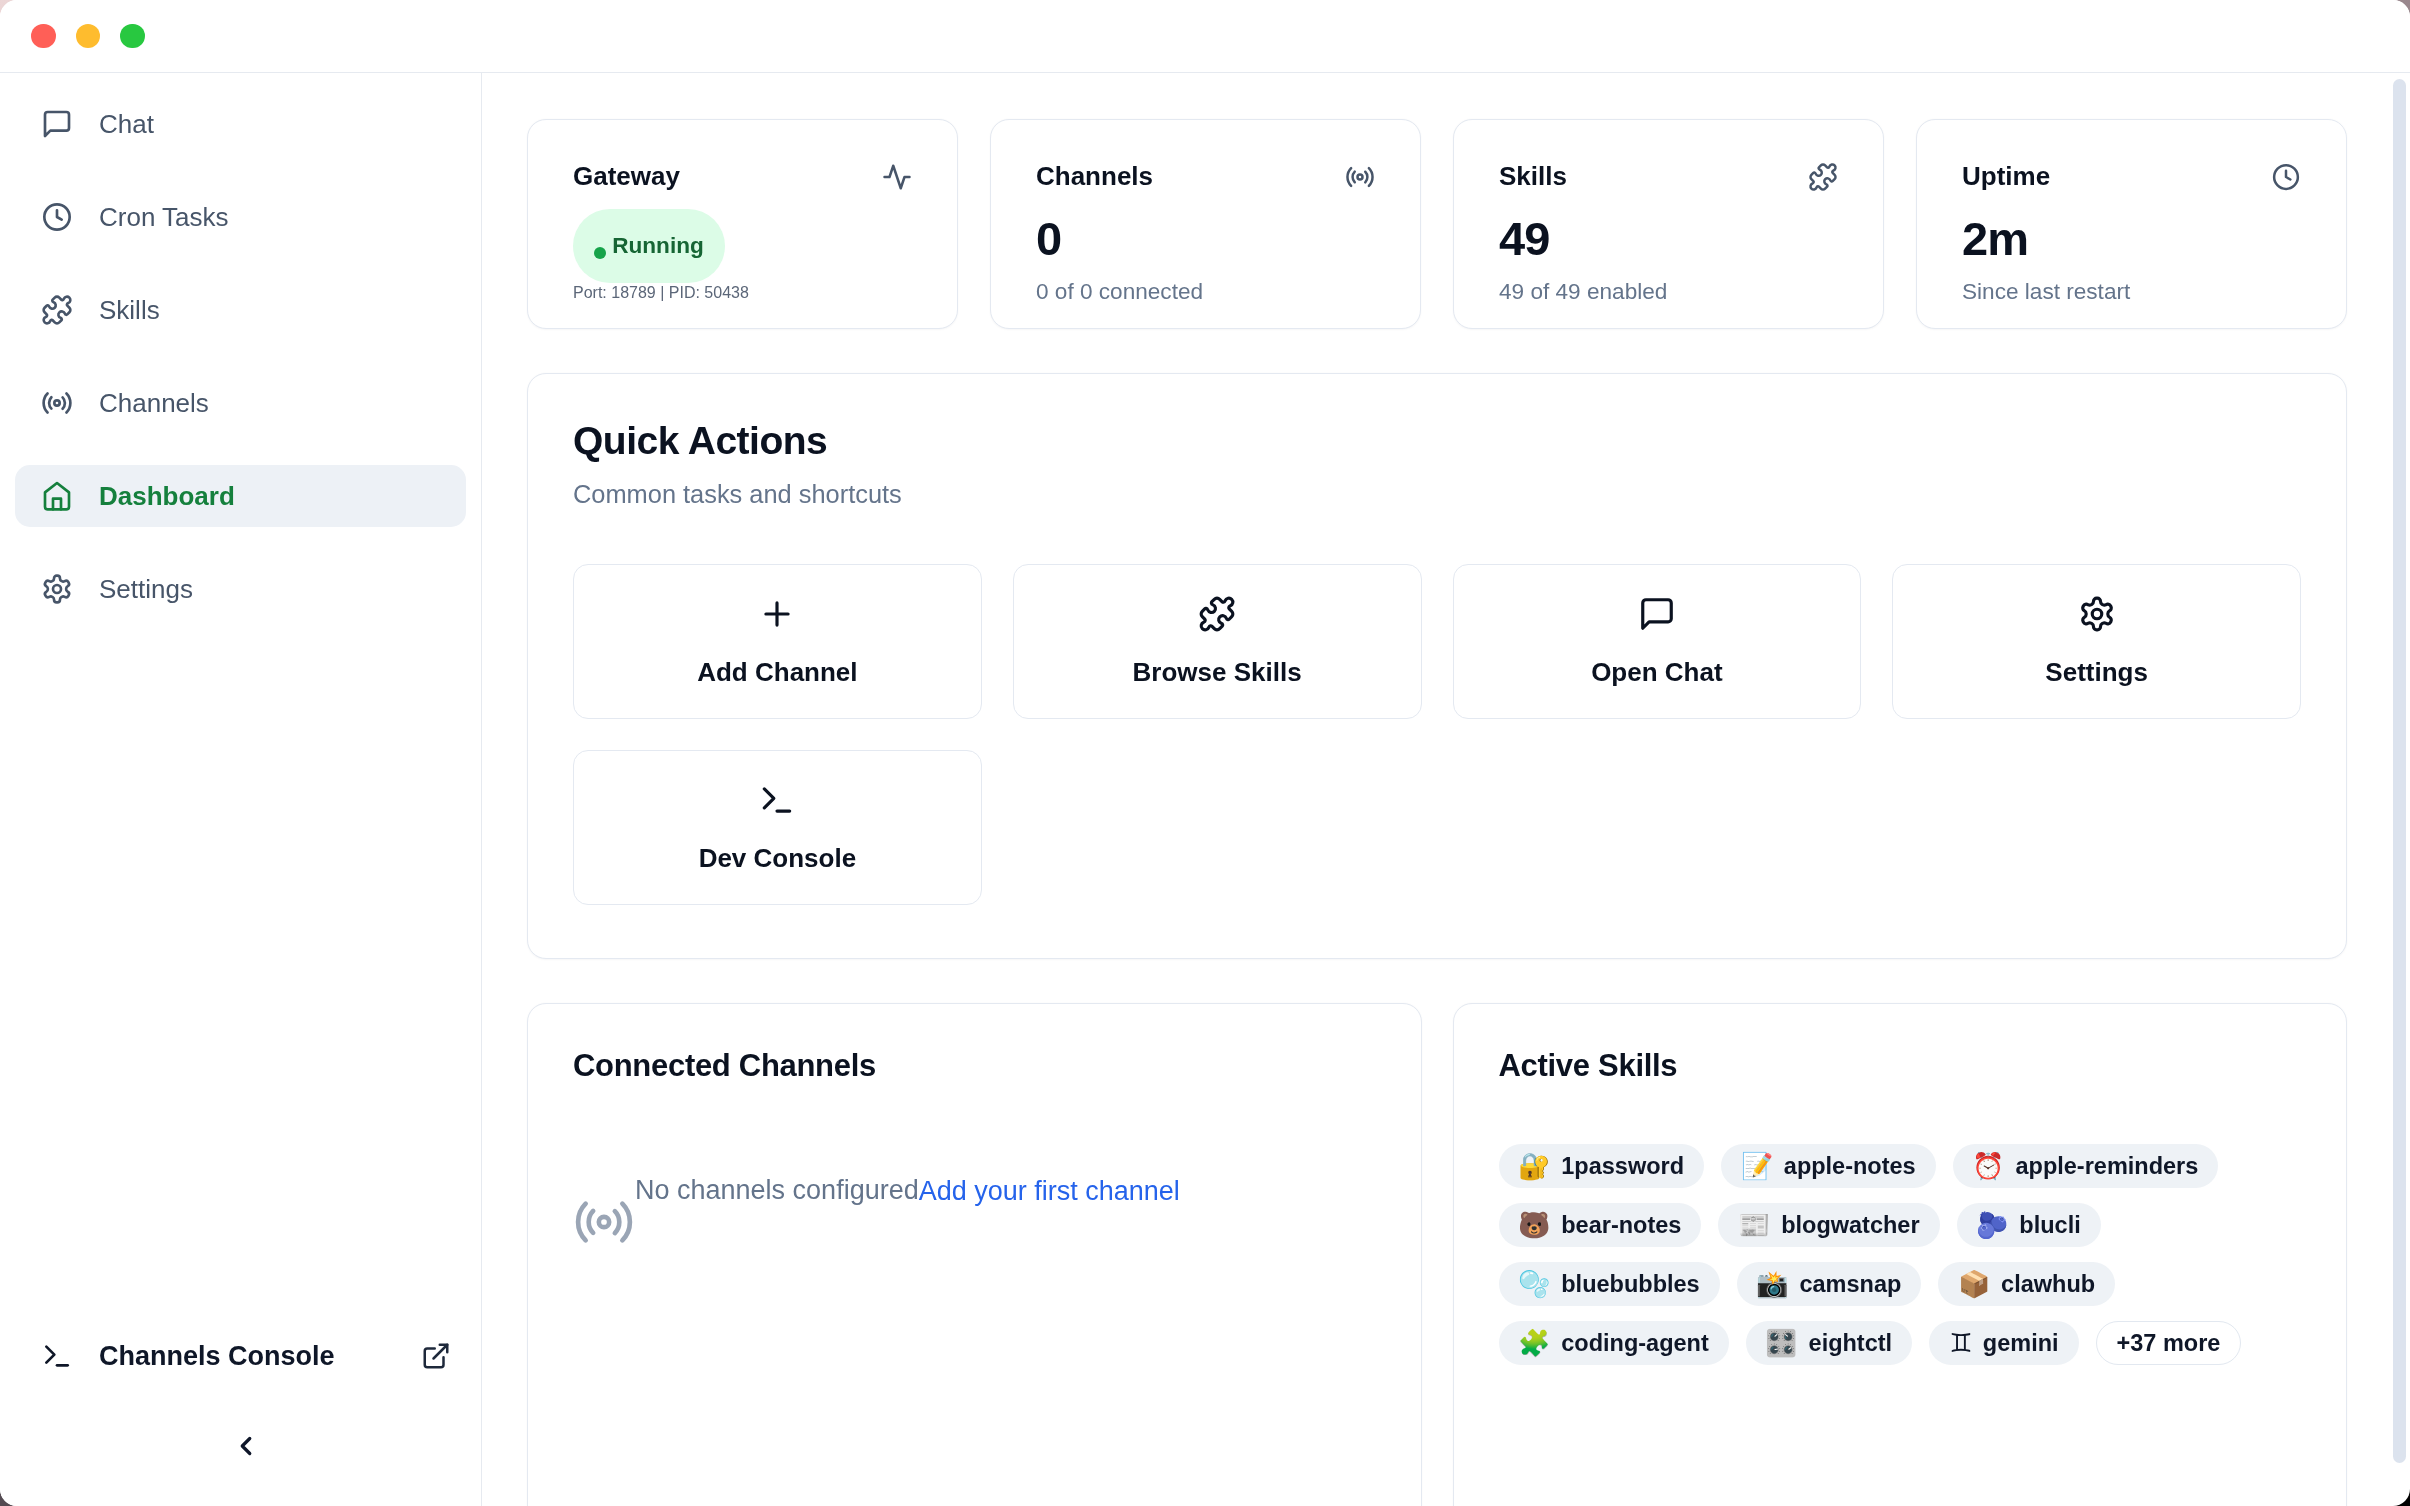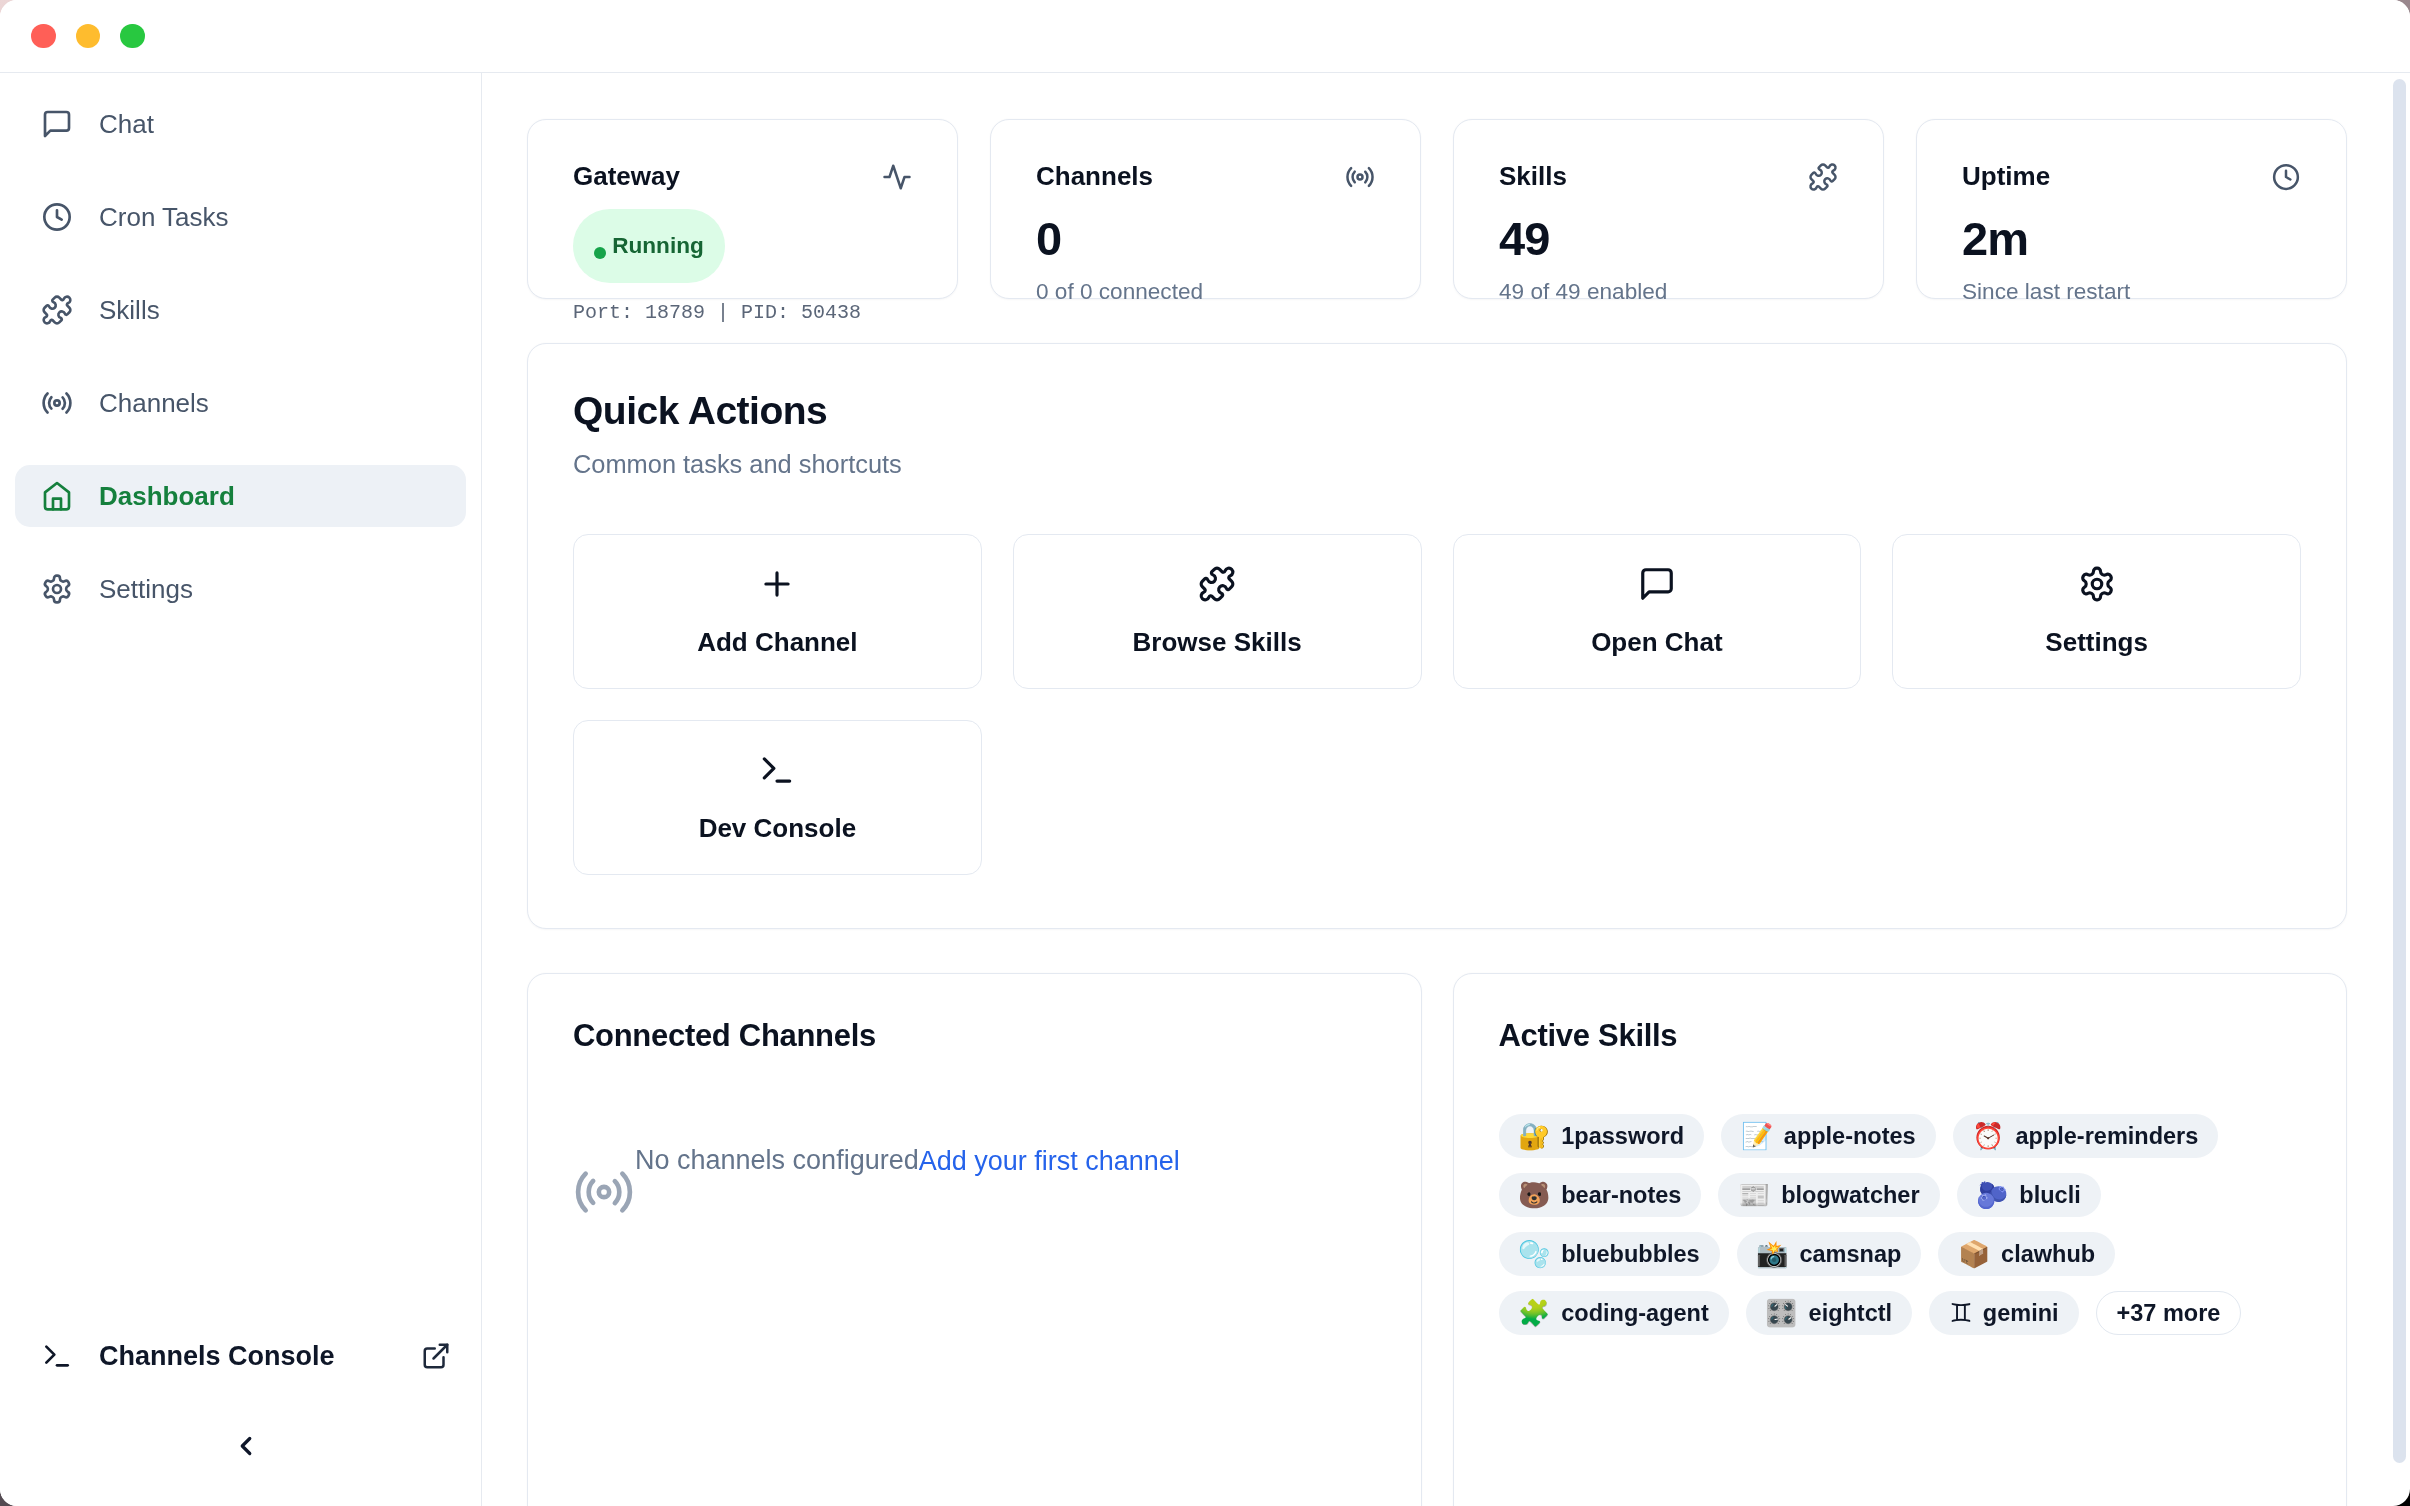--- a/index.html
+++ b/index.html
@@ -62,35 +62,35 @@
   
   .main { flex:1; padding:46px 63px 0 45px; overflow:hidden; position:relative; }
   .card {
     background:#fff;
     border:0.9px solid #e4e9f1;
     border-radius:19px;
     box-shadow:0 0.9px 1.9px rgba(16,24,40,.04);
   }
   
   .stats { display:grid; grid-template-columns:repeat(4,1fr); gap:32px; }
-  .stat-card { height:180px; padding:41px 45px; }
+  .stat-card { height:210px; padding:41px 45px; }
   .stat-head { display:flex; align-items:center; justify-content:space-between; }
   .stat-title { font-size:26px; font-weight:600; color:#0b1220; }
   .stat-head .ic { width:30px; height:30px; color:#475569; }
   .stat-value { margin-top:19px; font-size:47px; font-weight:700; letter-spacing:-0.9px; color:#0b1220; }
   .stat-sub { margin-top:13px; font-size:22.6px; color:#64748b; }
   .badge-running {
     margin-top:17px;
     display:inline-flex; align-items:flex-end; gap:6px;
     background:#dcfce7; color:#166534;
     font-size:22.6px; font-weight:600;
     padding:24px 21px; border-radius:941px;
   }
   .badge-running .dot { width:12.2px; height:12.2px; border-radius:50%; background:#16a34a; }
-  .stat-detail { margin-top:18px; font-size:20px; color:#5b6678;font-family:Liberation Mono, monospace; }
+  .stat-detail { margin-top:1px; font-size:16px; color:#5b6678; }
   
   .qa-panel { margin-top:44px; padding:45px 45px 53px; }
   .qa-title { font-size:39px; font-weight:700; letter-spacing:-0.5px; color:#0b1220; line-height:43px; }
   .qa-sub { margin-top:15px; font-size:25.4px; color:#64748b; line-height:34px; }
   .qa-grid { margin-top:53px; display:grid; grid-template-columns:repeat(4,1fr); gap:31px; }
   .qa-btn {
     height:155px; background:#fff;
     border:0.9px solid #e4e9f1; border-radius:15px;
     display:flex; flex-direction:column; align-items:center; justify-content:center; gap:24.5px;
     font-family:inherit; font-size:26px; font-weight:600; color:#0b1220;

